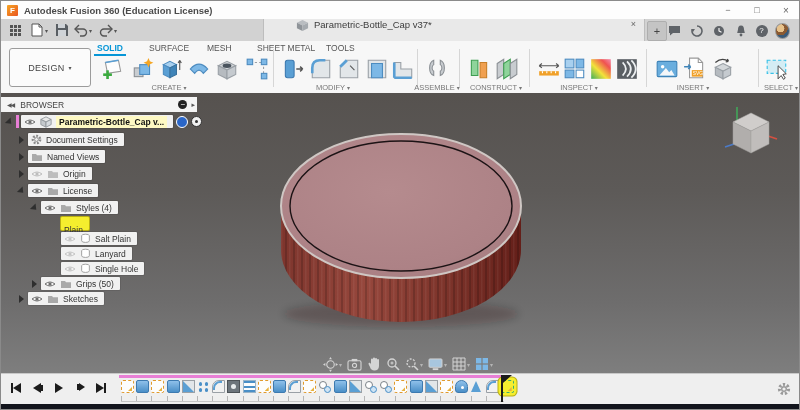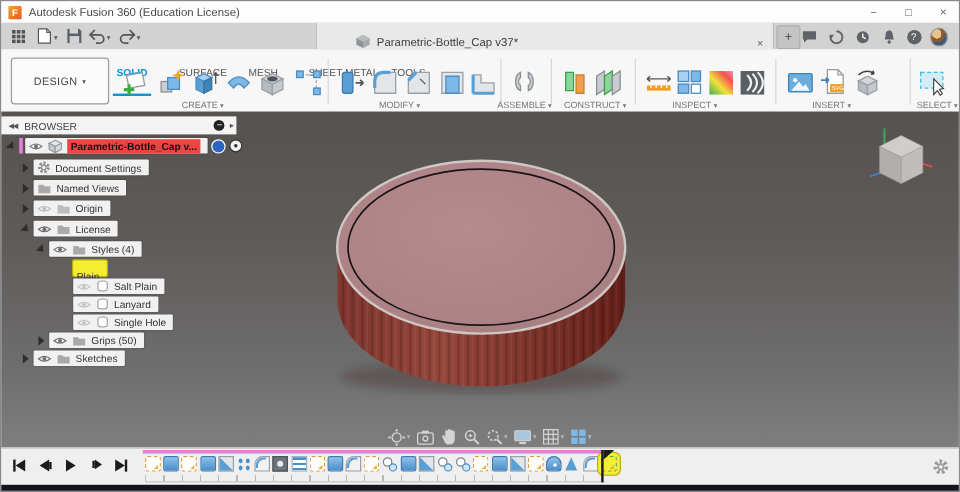--- a/index.html
+++ b/index.html
@@ -2,41 +2,41 @@
 <html><head>
 <meta charset="utf-8">
 <style>
   html,body{margin:0;padding:0;background:#3a3a3a;font-family:"Liberation Sans",sans-serif;}
   .stage{position:relative;width:800px;height:410px;overflow:hidden;background:#d4d4d4;border:1px solid #8a8a8a;box-sizing:border-box;}
   .abs{position:absolute;}
 
   
   .titlebar{left:0;top:0;width:800px;height:18px;background:#fdfdfd;border-bottom:1px solid #e0e0e0;display:flex;align-items:center;}
   .fusion-logo{width:11px;height:11px;margin-left:6px;background:linear-gradient(135deg,#f6a623,#e95420);color:#fff;font-size:8px;font-weight:bold;display:flex;align-items:center;justify-content:center;border-radius:1px;}
-  .title-text{font-size:9.5px;color:#4a4a4a;margin-left:6px;}
+  .title-text{font-size:9.5px;color:#4a4a4a;margin-left:6px;font-weight:bold;}
   .wctrl{position:absolute;top:0;height:18px;width:26px;display:flex;align-items:center;justify-content:center;font-size:9px;color:#666;}
   .wc-min{right:60px;} .wc-max{right:31px;} .wc-close{right:2px;font-size:10px;}
 
   
   .apptoolbar{left:0;top:18px;width:800px;height:22px;background:#d2d2d2;border-bottom:1px solid #c2c2c2;}
   .tb-ic{position:absolute;top:3px;width:16px;height:16px;display:flex;align-items:center;justify-content:center;}
   .tb-caret{position:absolute;top:8px;font-size:6px;color:#555;}
-  .doc-tab{position:absolute;left:262px;top:0;width:380px;height:22px;background:#e9e9e9;border-left:1px solid #bdbdbd;border-right:1px solid #bdbdbd;display:flex;align-items:flex-end;}
+  .doc-tab{position:absolute;left:262px;top:0;width:380px;height:22px;background:#e9e9e9;border-left:1px solid #bdbdbd;border-right:1px solid #bdbdbd;display:flex;align-items:flex-start;}
   .doc-tab .cube{margin-left:32px;}
   .doc-tab .doc-title{font-size:9.5px;color:#3c3c3c;margin-left:5px;}
   .doc-tab .tab-close{margin-left:auto;margin-right:8px;font-size:9px;color:#666;}
   .newtab{position:absolute;left:646px;top:2px;width:18px;height:18px;background:#c4c4c4;border:1px solid #aeaeae;border-radius:2px;display:flex;align-items:center;justify-content:center;font-size:11px;color:#444;}
   .right-ic{position:absolute;top:4px;width:15px;height:15px;display:flex;align-items:center;justify-content:center;}
   .help-circle{width:12px;height:12px;border-radius:50%;background:#5f6368;color:#fff;font-size:8px;display:flex;align-items:center;justify-content:center;}
   .avatar{width:14px;height:14px;border-radius:50%;background:radial-gradient(circle at 35% 30%,#e8c28a 0 30%,#8a5a32 31% 55%,#3a5a78 56% 100%);border:1px solid #999;}
 
   
   .ribbon{left:0;top:40px;width:800px;height:52px;background:#f7f7f7;border-bottom:1px solid #c8c8c8;}
   .design-btn{position:absolute;left:8px;top:7px;width:80px;height:37px;border:1px solid #9b9b9b;border-radius:3px;background:#fbfbfb;display:flex;align-items:center;justify-content:center;font-size:9px;color:#444;letter-spacing:.3px;}
-  .rtab{position:absolute;top:0;height:13px;font-size:8.5px;color:#555;display:flex;align-items:center;padding:12px 3px;}
+  .rtab{position:absolute;top:0;height:13px;font-size:8.5px;color:#555;display:flex;align-items:center;padding:0 3px;}
   .rtab.active{color:#0696d7;border-bottom:2px solid #0696d7;font-weight:bold;}
   .ric{position:absolute;top:16px;width:24px;height:24px;}
   .gsep{position:absolute;top:8px;width:1px;height:38px;background:#d6d6d6;}
   .glabel{position:absolute;top:42px;font-size:7.5px;color:#777;white-space:nowrap;transform:translateX(-50%);}
   .glabel .c{font-size:6px;margin-left:2px;}
 
   
   .viewport{left:0;top:92px;width:800px;height:280px;background:linear-gradient(#56524f,#5d5a58 35%,#6e6d6d 75%,#7e7e7e);}
 
   
@@ -44,21 +44,21 @@
   .bheader .coll{font-size:6px;color:#555;margin:0 6px 0 6px;letter-spacing:-1px;}
   .minus-circle{margin-left:auto;width:9px;height:9px;border-radius:50%;background:#222;color:#fff;font-size:8px;line-height:8px;display:flex;align-items:center;justify-content:center;margin-right:4px;}
   .chev{font-size:7px;color:#555;margin-right:2px;}
   .brow{position:absolute;height:13px;display:flex;align-items:center;}
   .tri{width:0;height:0;border-top:4px solid transparent;border-bottom:4px solid transparent;border-left:5px solid #2e2e2e;margin-right:4px;}
   .tri.open{transform:rotate(45deg);}
   .pinkbar{width:3px;height:13px;background:#e87fd6;margin-right:2px;}
   .rowbox{height:13px;display:inline-flex;align-items:center;background:#f1f1f1;border-radius:1px;padding:0 6px 0 3px;gap:4px;box-shadow:0 0 0 1px rgba(0,0,0,0.08);}
   .rowbox.yellow{background:#f5ee2e;box-shadow:0 0 0 1px #b9ae13;flex-direction:column;}
   .rowlbl{font-size:8.5px;color:#333;white-space:nowrap;}
-  .rowlbl.selroot{background:#ef4444;color:#111;font-weight:bold;padding:1px 3px;}
+  .rowlbl.selroot{background:#fef9c3;color:#111;font-weight:bold;padding:1px 3px;}
   .badge{width:10px;height:10px;border-radius:50%;background:#2a66c8;margin-left:3px;border:1px solid #fff;display:inline-block;}
   .target{width:9px;height:9px;border-radius:50%;border:1.5px solid #333;background:#f1f1f1;margin-left:3px;display:inline-flex;align-items:center;justify-content:center;}
   .target::after{content:"";width:3px;height:3px;border-radius:50%;background:#333;}
 
   
   .commentsbar{position:absolute;left:0;top:259px;width:197px;height:20px;background:#f4f4f4;border:1px solid #cfcfcf;border-left:none;display:flex;align-items:center;}
   .commentsbar .clbl{font-size:8.5px;color:#555;margin-left:30px;letter-spacing:.3px;}
   .ring-ic{margin-left:auto;width:9px;height:9px;border-radius:50%;border:2px solid #222;margin-right:4px;}
   .navbar{position:absolute;left:322px;top:262px;height:18px;display:flex;align-items:center;gap:5px;}
   .nav-ic{display:flex;align-items:center;gap:1px;}

